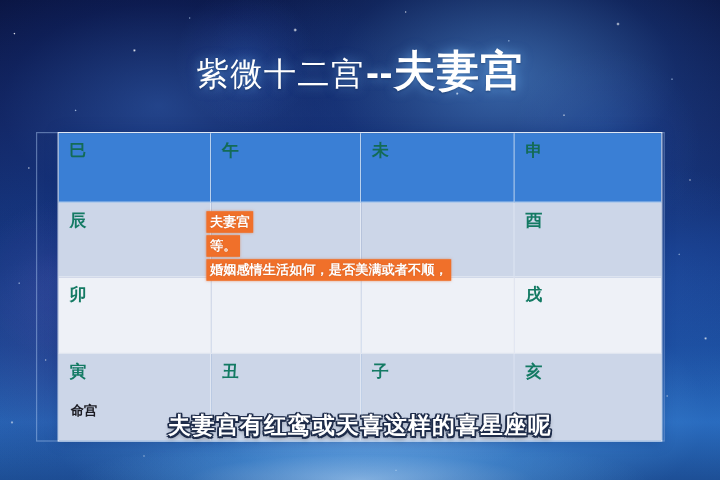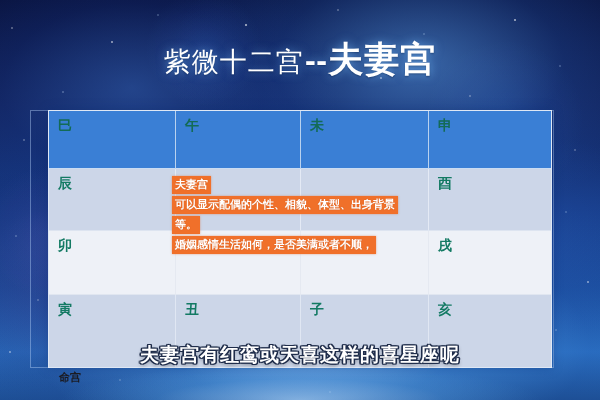--- a/index.html
+++ b/index.html
@@ -149,21 +149,20 @@
     letter-spacing: 0px;
   }
   .row-head .branch { color: #136b56; }
   .palace-label {
     position: absolute;
     left: 10px;
     top: 40px;
     font-size: 11px;
     font-weight: 700;
     color: #1b1b22;
-    margin-top: 35px;
   }
 
   
   .note {
     position: absolute;
     left: 172px;
     top: 176px;
     width: 260px;
     z-index: 6;
     pointer-events: none;
@@ -272,20 +271,19 @@
       </div>
       <div class="cell">
         <span class="branch">亥</span>
       </div>
     </div>
 
   </div>
 
   <div class="note">
     <div class="line">夫妻宫</div>
-    <div class="line">可以显示配偶的个性、相貌、体型、出身背景</div>
     <div class="line">等。</div>
     <div class="line gap">婚姻感情生活如何，是否美满或者不顺，</div>
   </div>
 
   <div class="subtitle">夫妻宫有红鸾或天喜这样的喜星座呢</div>
 
 </div>
 
 </body></html>

